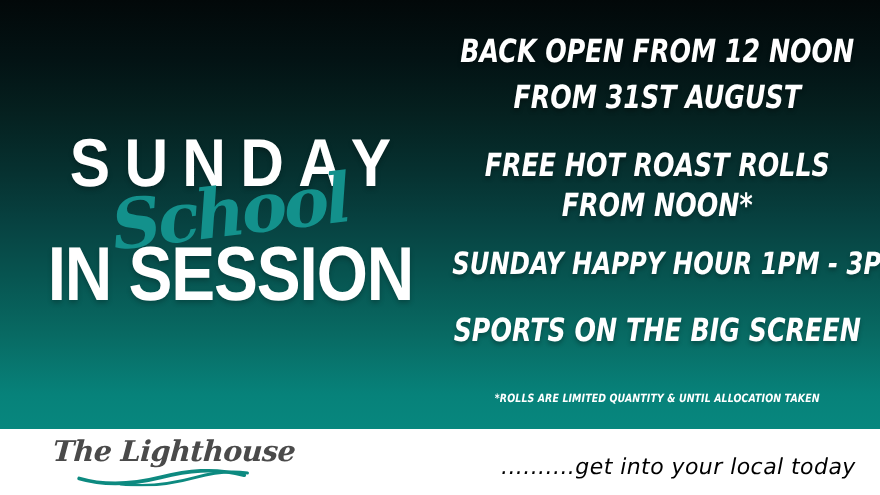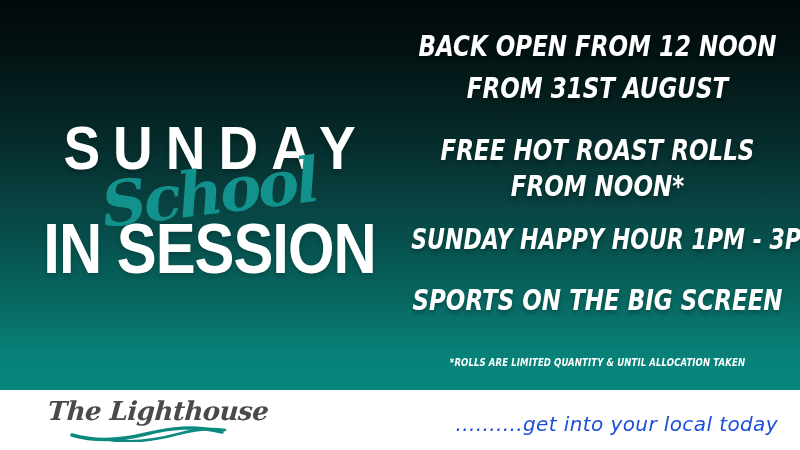--- a/index.html
+++ b/index.html
@@ -175,21 +175,21 @@
     width:160px; height:22px;
   }
 
   .tagline {
     position:absolute;
     right:22px; top:412px;
     font-family:"DejaVu Sans", sans-serif;
     font-style:italic;
     font-size:20px;
     line-height:24px;
-    color:#1d4ed8;
+    color:#000000;
     letter-spacing:0.4px;
     white-space:nowrap;
   }
 </style>
 </head>
 <body>
 
 <div class="poster">
 
   <div class="backdrop"></div>

